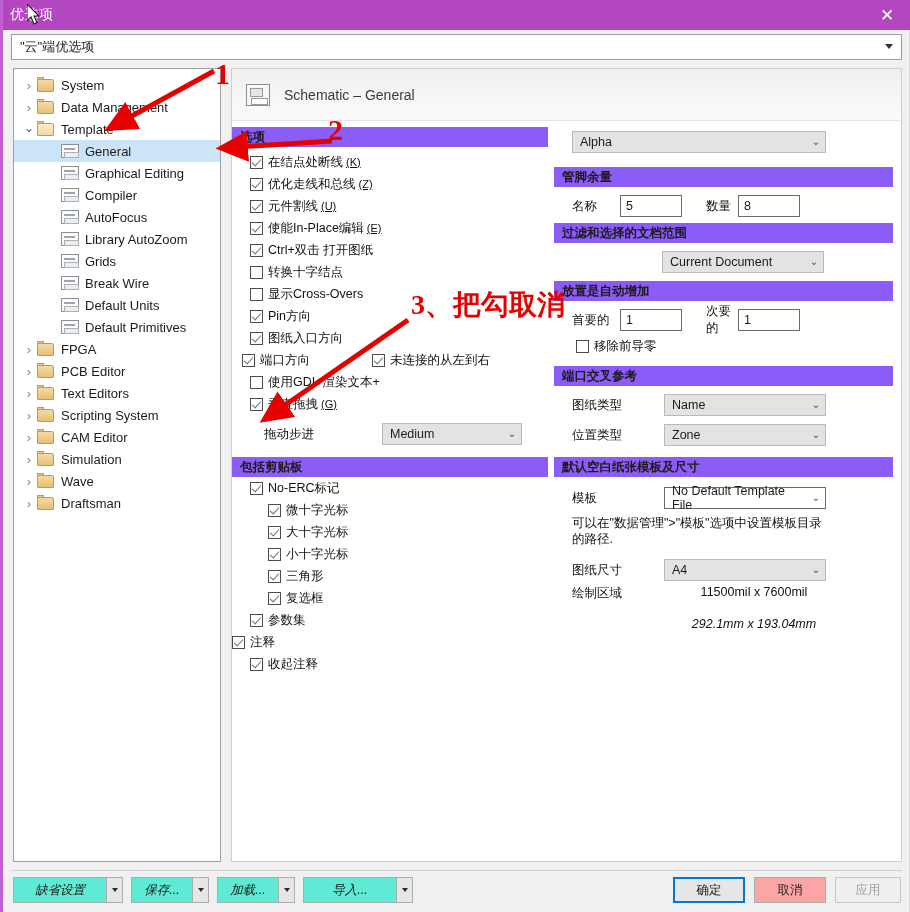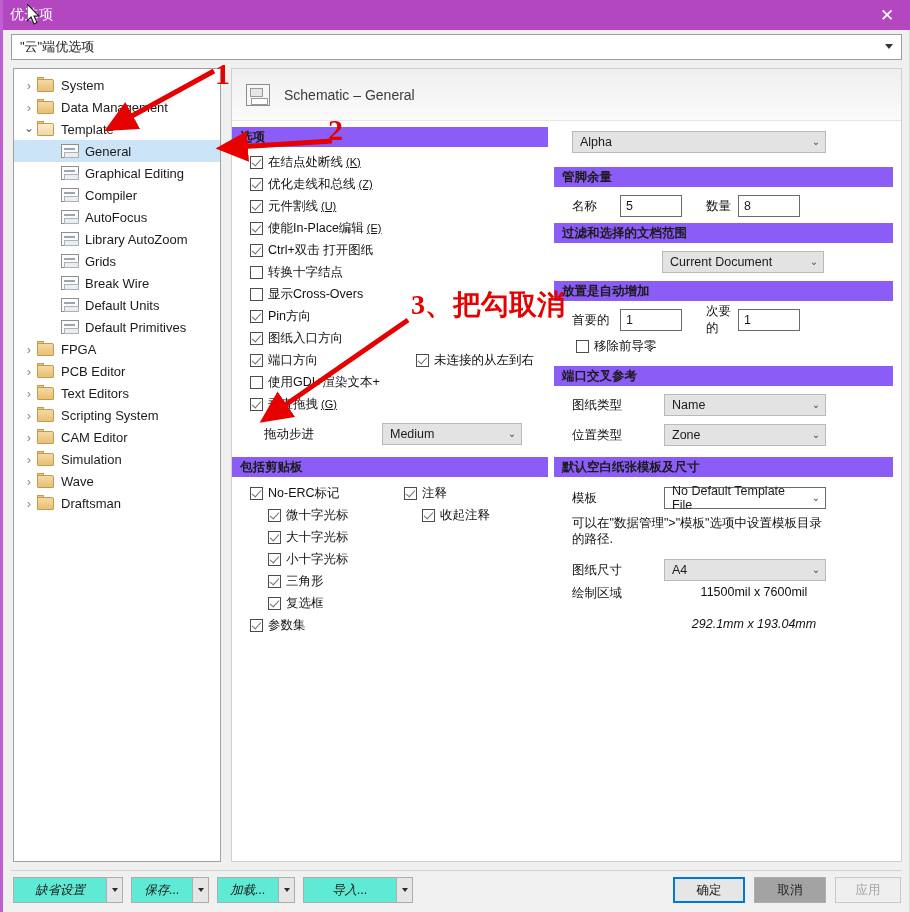--- a/index.html
+++ b/index.html
@@ -208,21 +208,21 @@
   .plain { font-size: 12.5px; color:#111; }
   
   .footsep {
     position: absolute; left: 8px; top: 870px; width: 891px; height: 1px;
     background: #d2d2d2;
   }
   .foot { position: absolute; left: 0; top: 877px; width: 910px; height: 35px; }
   .btn {
     position: absolute;
     height: 26px;
-    background: #a3a3a3;
+    background: #fca5a5;
     border: 1px solid #adadad;
     font-size: 12.5px; color: #1b1b1b;
     display: flex; align-items: center; justify-content: center;
     cursor: pointer;
   }
   .btn.disabled { color: #a3a3a3; background: #efefef; border-color: #c8c8c8; }
   .btn.default { border: 2px solid #0078d7; background: #e6e6e6; }
   .split { position: absolute; height: 26px; display: flex; }
   .split .main {
     background: #5eead4; border: 1px solid #adadad; border-right: none;
@@ -483,21 +483,21 @@
             <div class="chk">
               <span class="box on"></span>
               <span>Pin方向</span>
             </div>
             <div class="chk">
               <span class="box on"></span>
               <span>图纸入口方向</span>
             </div>
           </div>
 
-        <div class="row2" style="padding-left:18px;gap:36px;">
+        <div class="row2" style="padding-left:10px;">
           <div class="chk" style="width:130px;">
             <span class="box on"></span>
             <span>端口方向</span>
           </div>
           <div class="chk">
             <span class="box on"></span>
             <span>未连接的从左到右</span>
           </div>
         </div>
 
@@ -515,21 +515,21 @@
         <div class="fieldrow" style="margin-left:32px;margin-top:4px;">
           <span class="lbl-w" style="width:118px;">拖动步进</span>
           <div class="combo" style="width:140px;">
             <span class="cv">Medium</span>
             <span class="carat">⌄</span>
           </div>
         </div>
 
         <div class="sec-head" style="margin-top:8px;">包括剪贴板</div>
 
-        <div style="display:flex;padding-top:5px;">
+        <div style="display:flex;flex-direction:column;">
           <div id="clipL" style="padding-left:18px;width:172px;">
               <div class="chk" style="margin-left: 0px;">
                 <span class="box on"></span>
                 <span>No-ERC标记</span>
               </div>
               <div class="chk" style="margin-left: 18px;">
                 <span class="box on"></span>
                 <span>微十字光标</span>
               </div>
               <div class="chk" style="margin-left: 18px;">

